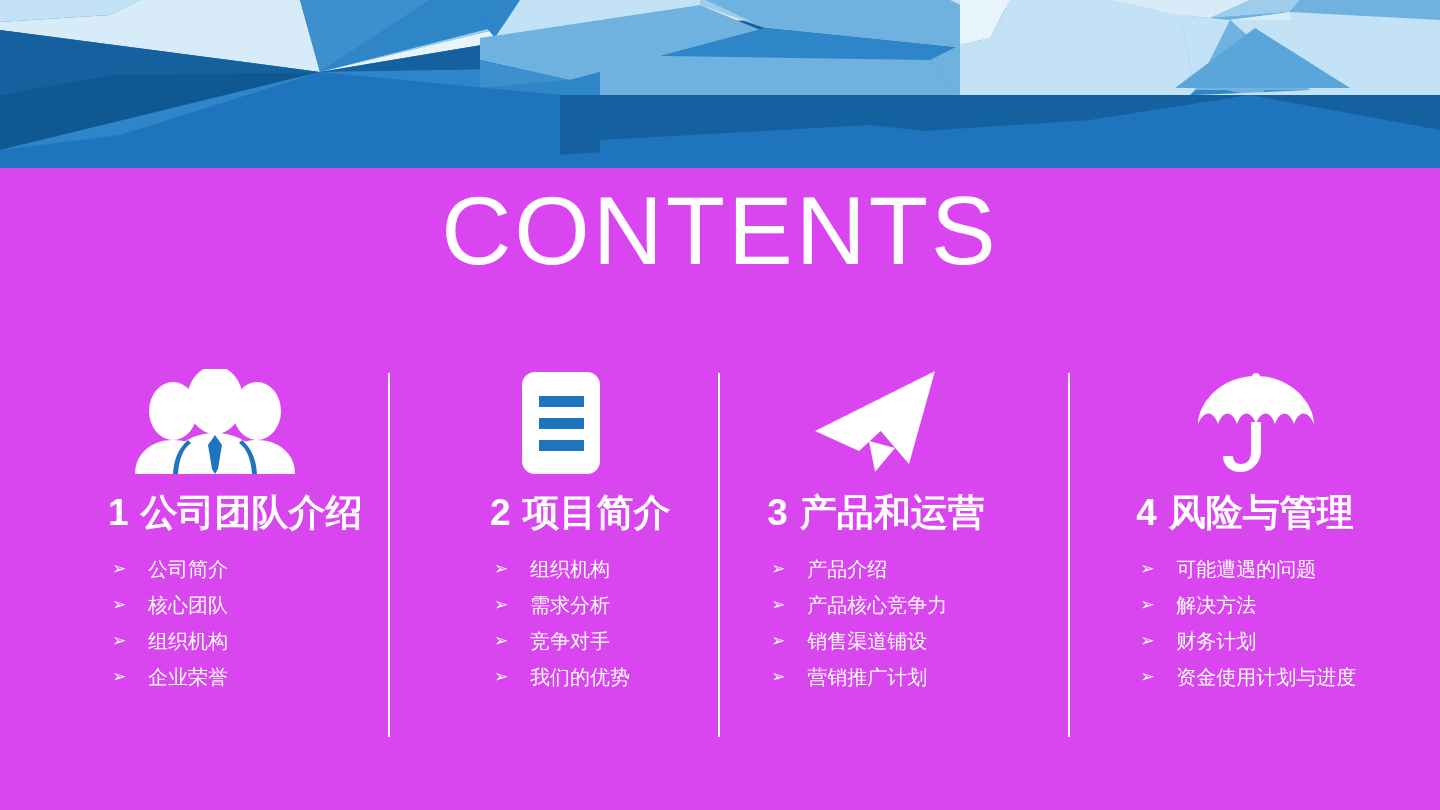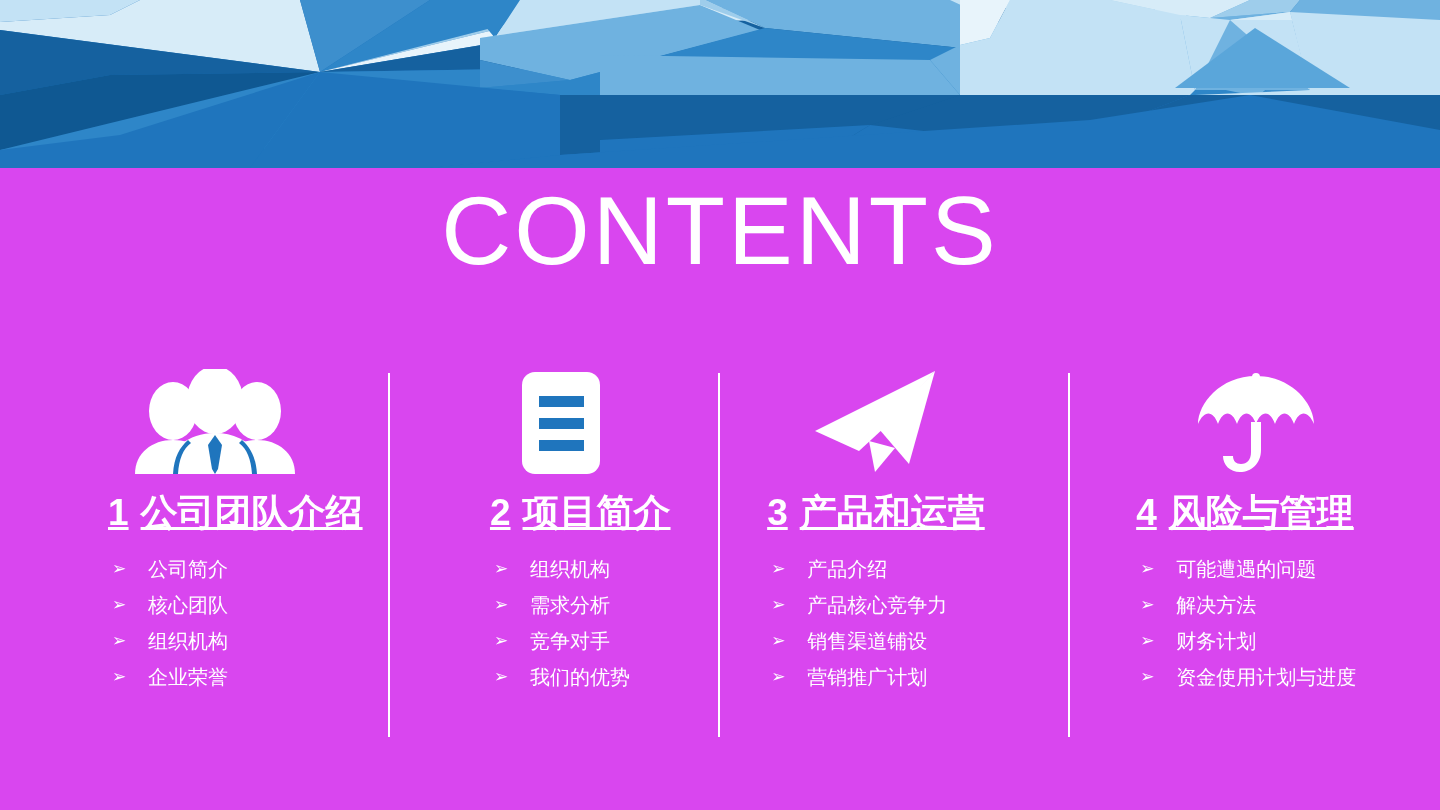--- a/index.html
+++ b/index.html
@@ -57,21 +57,20 @@
   .icon-wrap svg { display:block; }
 
   .heading {
     margin-top:18px;
     color:#ffffff;
     font-size:37px;
     font-weight:bold;
     line-height:1.15;
     white-space:nowrap;
     font-family:"Liberation Sans","DejaVu Sans",sans-serif;
-    text-decoration:underline;
   }
   .heading .num {
     font-size:37px;
     font-weight:bold;
     margin-right:12px;
   }
 
   .bullets {
     margin-top:16px;
     list-style:none;

